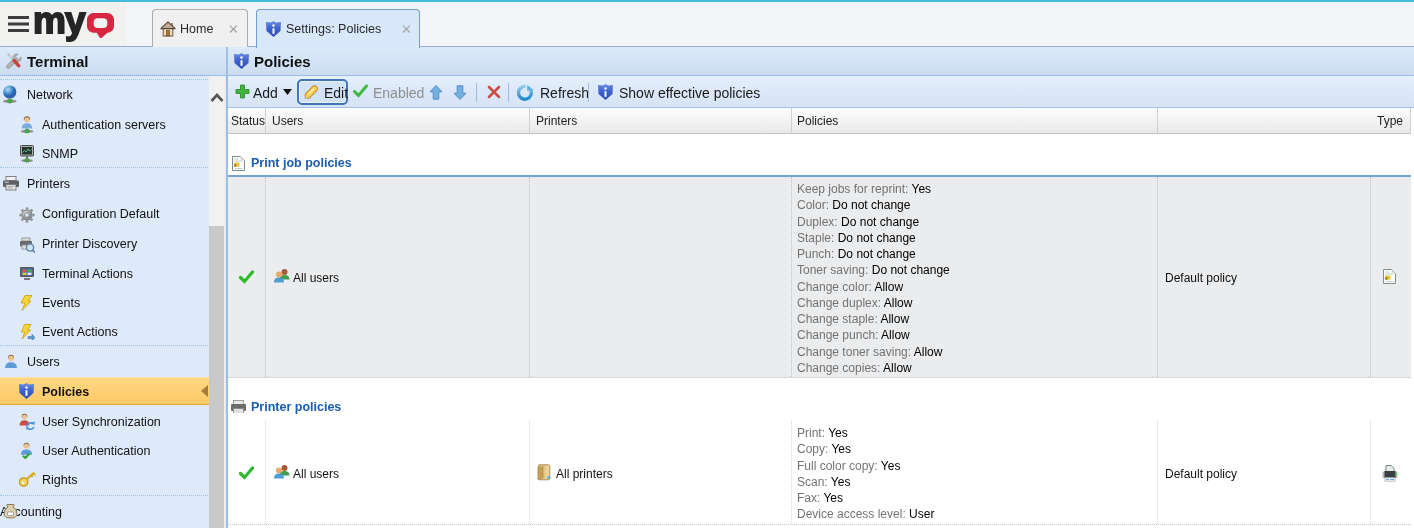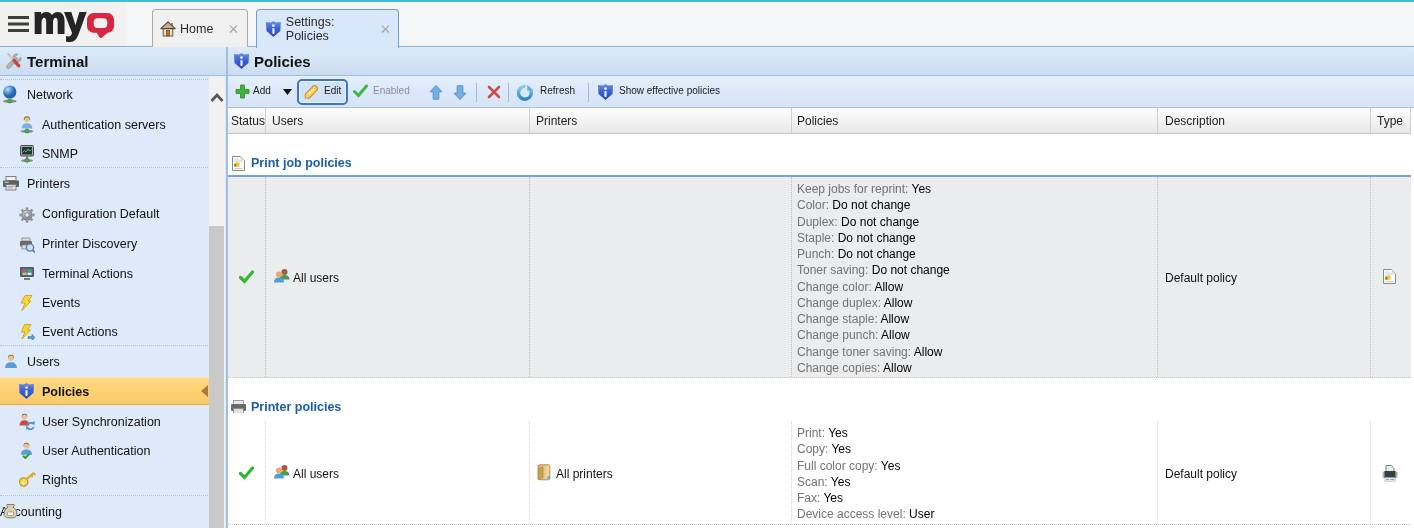--- a/index.html
+++ b/index.html
@@ -3,37 +3,37 @@
 <style>
 *{margin:0;padding:0;box-sizing:border-box}
 html,body{width:1414px;height:528px;overflow:hidden}
 body{font-family:"Liberation Sans",sans-serif;position:relative;background:#fff;font-size:12px;color:#1a1a1a}
 .abs{position:absolute}
 #topline{left:0;top:0;width:1414px;height:2px;background:#41bcdb}
 #topbar{left:0;top:2px;width:1414px;height:45px;background:#f4f5f6;border-bottom:1px solid #8fb0d0}
 #logoarea{left:0;top:2px;width:127px;height:44px;background:#f1f1ef}
 .tab{top:9px;height:38px;border-radius:4px 4px 0 0;font-size:12.5px;color:#2a2a2a;display:flex;align-items:center}
 #tabhome{left:152px;width:96px;background:#f0f0f0;border:1px solid #ababab;border-bottom:none}
-#tabset{left:256px;top:9px;height:39px;width:143px;background:#d9e7fa;border:1px solid #6f9fd2;border-bottom:none;z-index:5}
+#tabset{left:256px;top:9px;height:39px;width:164px;background:#d9e7fa;border:1px solid #6f9fd2;border-bottom:none;z-index:5}
 .tclose{color:#a8a8a8;font-size:13.5px;margin-left:auto}
 #sidebar{left:0;top:47px;width:228px;height:481px;background:#dee9fa;border-right:2px solid #9dbfe5}
 #sidehead{left:0;top:47px;width:226px;height:29px;background:linear-gradient(#dcebfa,#cbdcf0);border-bottom:1px solid #99bce8;display:flex;align-items:center;z-index:2}
 #sidehead b{font-size:15px;color:#111;margin-left:27px}
 .ti{position:absolute;width:208px;height:29px;display:flex;align-items:center;font-size:12.5px;color:#111}
 .ti svg{position:absolute}
 .dotsep{position:absolute;left:0;width:208px;border-top:1px dotted #a3c3e6}
 #selbar{position:absolute;left:0;top:377px;width:209px;height:28px;background:linear-gradient(#ffd883,#fdc967);border-top:1px solid #ffe5ad;border-bottom:1px solid #e8a63c}
 #selarrow{position:absolute;right:1px;top:7px;width:0;height:0;border-top:6px solid transparent;border-bottom:6px solid transparent;border-right:7px solid #a87c36}
 #sbar{left:209px;top:76px;width:16px;height:452px;background:#f1f1f1}
 #sthumb{position:absolute;left:0;top:150px;width:15px;height:302px;background:#c9c9c9}
 #content{left:228px;top:47px;width:1186px;height:481px;background:#fff}
 #phead{left:228px;top:47px;width:1186px;height:29px;background:linear-gradient(#dcebfa,#cbdcf0);border-bottom:1px solid #99bce8;display:flex;align-items:center;z-index:2}
 #phead b{font-size:15px;color:#111;margin-left:26px}
 #toolbar{left:228px;top:76px;width:1186px;height:32px;background:linear-gradient(#e6f0fc,#dde9fa 40%,#d7e4f6);border-bottom:1px solid #a5c2e0}
-.tbtxt{position:absolute;top:9px;font-size:10px;color:#1a1a1a}
+.tbtxt{position:absolute;top:9px;font-size:14px;color:#1a1a1a}
 .tbsep{position:absolute;top:7px;width:1px;height:19px;background:#9fbddb}
 #editbtn{position:absolute;left:69px;top:3px;width:51px;height:26px;border:2px solid #3f76ba;border-radius:5px;background:#d2e3f8;box-shadow:inset 0 0 0 1px rgba(255,255,255,.55)}
 #thead{left:228px;top:108px;width:1183px;height:26px;background:linear-gradient(#fdfdfd,#e8e8e8);border-bottom:1px solid #c5c5c5;border-right:1px solid #d0d0d0}
 .th{position:absolute;top:0;height:25px;border-right:1px solid #d0d0d0;font-size:12px;color:#222;display:flex;align-items:center}
 .th span{margin-left:6px}
 .sect{position:absolute;left:228px;width:1183px;background:#fff;border-bottom:2px solid #76a3d6}
 .sect .st{position:absolute;left:23px;font-weight:bold;font-size:12.5px;color:#1b5dae}
 .row{position:absolute;left:228px;width:1183px}
 .cell{position:absolute;top:0;height:100%;border-right:1px dotted #bfbfbf}
 .pol{font-size:12px;line-height:16.25px;color:#737373}
@@ -350,23 +350,20 @@
     </div>
 <div class="th" style="left:38px;width:264px">
       <span>Users</span>
     </div>
 <div class="th" style="left:302px;width:262px">
       <span>Printers</span>
     </div>
 <div class="th" style="left:564px;width:366px">
       <span style="margin-left:5px">Policies</span>
     </div>
-<div class="th" style="left:930px;width:213px">
-      <span style="margin-left:7px">Description</span>
-    </div>
 <div class="th" style="left:1143px;width:40px;border-right:none">
       <span>Type</span>
     </div>
 </div>
 <div id="gridbody">
 
 <div class="sect" style="top:134px;height:43px">
 <svg style="position:absolute;left:4px;top:22px" width="13" height="15" viewBox="0 0 13 15">
         <path d="M0.5 0.5 h8 l4 4 v10 h-12 z" fill="#fbfdfb" stroke="#7e8e8a" stroke-width="1"></path>
         <path d="M8.5 0.5 l4 4 h-4 z" fill="#dbe3e0"></path>

